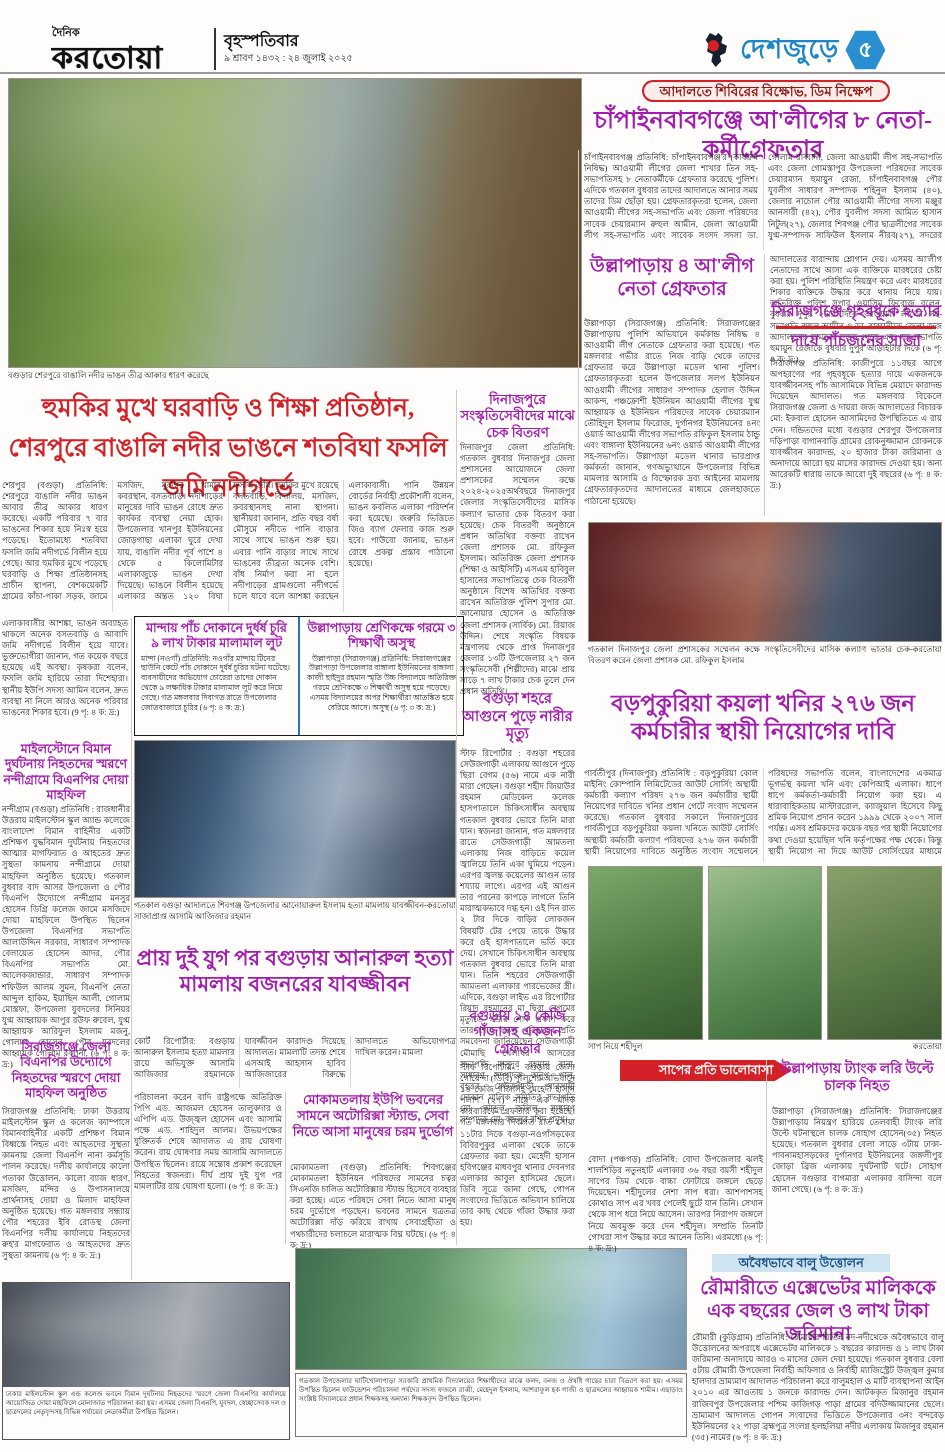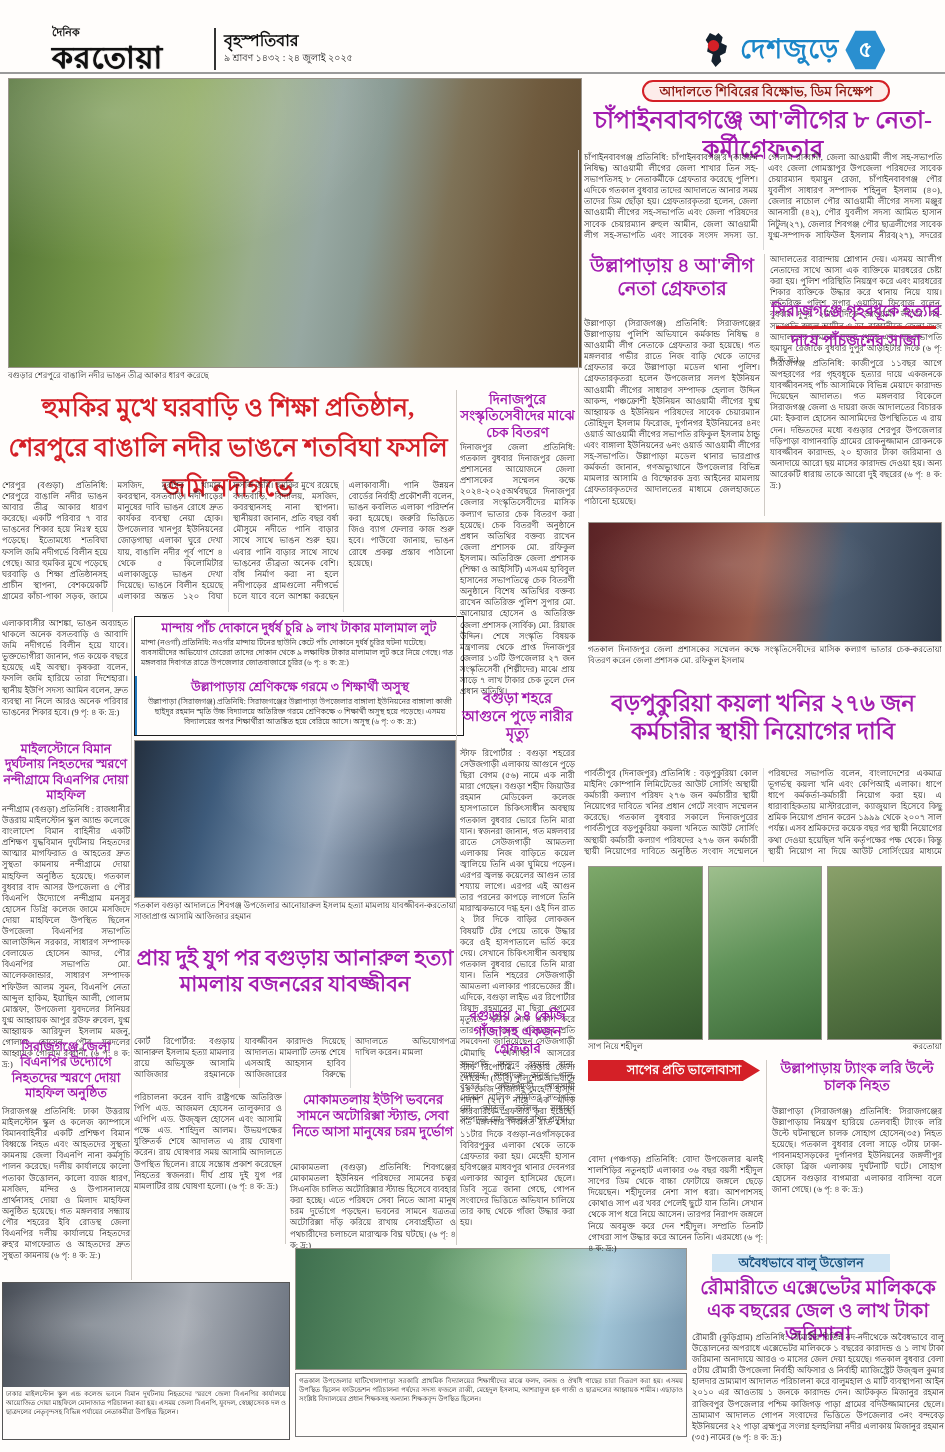--- a/index.html
+++ b/index.html
@@ -33,21 +33,21 @@
      radial-gradient(ellipse at 75% 20%, rgba(255,255,255,.25), transparent 40%),
      linear-gradient(100deg,#3f6f4f,#5f9468 32%,#86b98b 55%,#9fc3d6 78%,#7796ad);}
   .photo-dua{background:
      radial-gradient(ellipse at 30% 40%, rgba(255,255,255,.2), transparent 45%),
      linear-gradient(100deg,#4a4f58,#7a828c 35%,#a8adb5 62%,#6a727e);}
   .kicker-red{border:2px solid #d42027;border-radius:11px;background:#fdecea;
      color:#8e1b14;font-weight:bold;font-size:13.5px;text-align:center;}
   .kicker-blue{background:#cfe4f3;color:#17507e;font-weight:bold;font-size:12.5px;text-align:center;}
   .banner-red{background:#d42027;color:#fff;font-weight:bold;font-size:12.5px;text-align:center;
      line-height:21px;clip-path:polygon(0 0,90% 0,100% 50%,90% 100%,0 100%);}
-  .boxed{border:1.6px solid #1c1c1c;display:flex;flex-direction:column;}
+  .boxed{border:1.6px solid #1c1c1c;display:flex;}
   .boxed .half{flex:1;padding:4px 6px;}
   .boxed .half + .half{border-left:2px solid #2277bb;}
   .hexagon{width:40px;height:42px;background:#2a8fd0;clip-path:polygon(25% 4%,75% 4%,100% 50%,75% 96%,25% 96%,0 50%);
      color:#fff;font-weight:bold;font-size:22px;display:flex;align-items:center;justify-content:center;}
   .redline{background:#d42027;height:3px;}
 </style>
 </head>
 <body>
 
 <div class="page">
@@ -150,21 +150,21 @@
   <div class="abs" style="left:588px;top:866px;width:354px;height:174px;display:flex;gap:5px;">
     <div class="photo photo-snake-a" style="flex:1;"></div>
     <div class="photo photo-snake-b" style="flex:1;"></div>
     <div class="photo photo-snake-c" style="flex:1;"></div>
   </div>
   <div class="abs caption" style="left:588px;top:1042px;width:354px;height:13px;">
     <span class="credit">করতোয়া</span>
     <span>সাপ নিয়ে শহীদুল</span>
   </div>
 
-  <div class="abs banner-red" style="left:588px;top:1060px;width:172px;height:21px;padding-left:20px;">সাপের প্রতি ভালোবাসা</div>
+  <div class="abs banner-red" style="left:620px;top:1060px;width:172px;height:21px;padding-left:20px;">সাপের প্রতি ভালোবাসা</div>
   <div class="abs body-text" style="left:588px;top:1154px;width:175px;height:90px;">বোদা (পঞ্চগড়) প্রতিনিধি: বোদা উপজেলার ঝলই শালশিড়ির নতুনহাট এলাকার ৩৬ বছর বয়সী শহীদুল সাপের ডিম থেকে বাচ্চা ফোটায়ে জঙ্গলে ছেড়ে দিয়েছেন। শহীদুলের নেশা সাপ ধরা। আশপাশসহ কোথাও সাপ এর খবর পেলেই ছুটে যান তিনি। সেখান থেকে সাপ ধরে নিয়ে আসেন। তারপর নিরাপদ জঙ্গলে নিয়ে অবমুক্ত করে দেন শহীদুল। সম্প্রতি তিনটি গোখরা সাপ উদ্ধার করে আনেন তিনি। এরমধ্যে (৬ পৃ: ৪ ক: দ্র:)</div>
   <div class="abs vrule" style="left:766px;top:1060px;height:184px;"></div>
   <div class="abs hl" style="left:772px;top:1060px;width:170px;height:42px;font-size:14px;">উল্লাপাড়ায় ট্যাংক লরি উল্টে চালক নিহত</div>
   <div class="abs body-text" style="left:772px;top:1106px;width:170px;height:138px;">উল্লাপাড়া (সিরাজগঞ্জ) প্রতিনিধি: সিরাজগঞ্জের উল্লাপাড়ায় নিয়ন্ত্রণ হারিয়ে তেলবাহী ট্যাংক লরি উল্টে ঘটনাস্থলে চালক সোহাগ হোসেন(৩৫) নিহত হয়েছে। গতকাল বুধবার বেলা সাড়ে ৩টায় ঢাকা-পাবনামহাসড়কের দুর্গানগর ইউনিয়নের জঙ্গলীপুর জোড়া ব্রিজ এলাকায় দুর্ঘটনাটি ঘটে। সোহাগ হোসেন বগুড়ার বাগমারা এলাকার বাসিন্দা বলে জানা গেছে। (৬ পৃ: ৪ ক: দ্র:)</div>
 
   <div class="abs kicker-blue" style="left:712px;top:1254px;width:178px;height:18px;line-height:18px;">অবৈধভাবে বালু উত্তোলন</div>
   <div class="abs hl" style="left:692px;top:1276px;width:252px;height:52px;font-size:19px;">রৌমারীতে এক্সেভেটর মালিককে এক বছরের জেল ও লাখ টাকা জরিমানা</div>
   <div class="abs body-text" style="left:692px;top:1332px;width:252px;height:112px;">রৌমারী (কুড়িগ্রাম) প্রতিনিধি: রৌমারীর বিভিন্ন নদ-নদীথেকে অবৈধভাবে বালু উত্তোলনের অপরাধে এক্সেভেটর মালিককে ১ বছরের কারাদন্ড ও ১ লাখ টাকা জরিমানা অনাদায়ে আরও ৩ মাসের জেল দেয়া হয়েছে। গতকাল বুধবার বেলা ৫টায় রৌমারী উপজেলা নির্বাহী অফিসার ও নির্বাহী ম্যাজিস্ট্রেট উজ্জ্বল কুমার হালদার ভ্রাম্যমাণ আদালত পরিচালনা করে বালুমহাল ও মাটি ব্যবস্থাপনা আইন ২০১০ এর আওতায় ১ জনকে কারাদন্ড দেন। আটককৃত মিজানুর রহমান রাজিবপুর উপজেলার পশ্চিম কাজিগড় পাড়া গ্রামের বদিউজ্জামানের ছেলে। ভ্রাম্যমাণ আদালত গোপন সংবাদের ভিত্তিতে উপজেলার ৩নং বন্দবেড় ইউনিয়নের ২২ পাড়া ব্রহ্মপুত্র সংলগ্ন হলহলিয়া নদীর এলাকায় মিজানুর রহমান (৩৫) নামের (৬ পৃ: ৪ ক: দ্র:)</div>
 
   <div class="abs vrule" style="left:131px;top:618px;height:662px;"></div>

